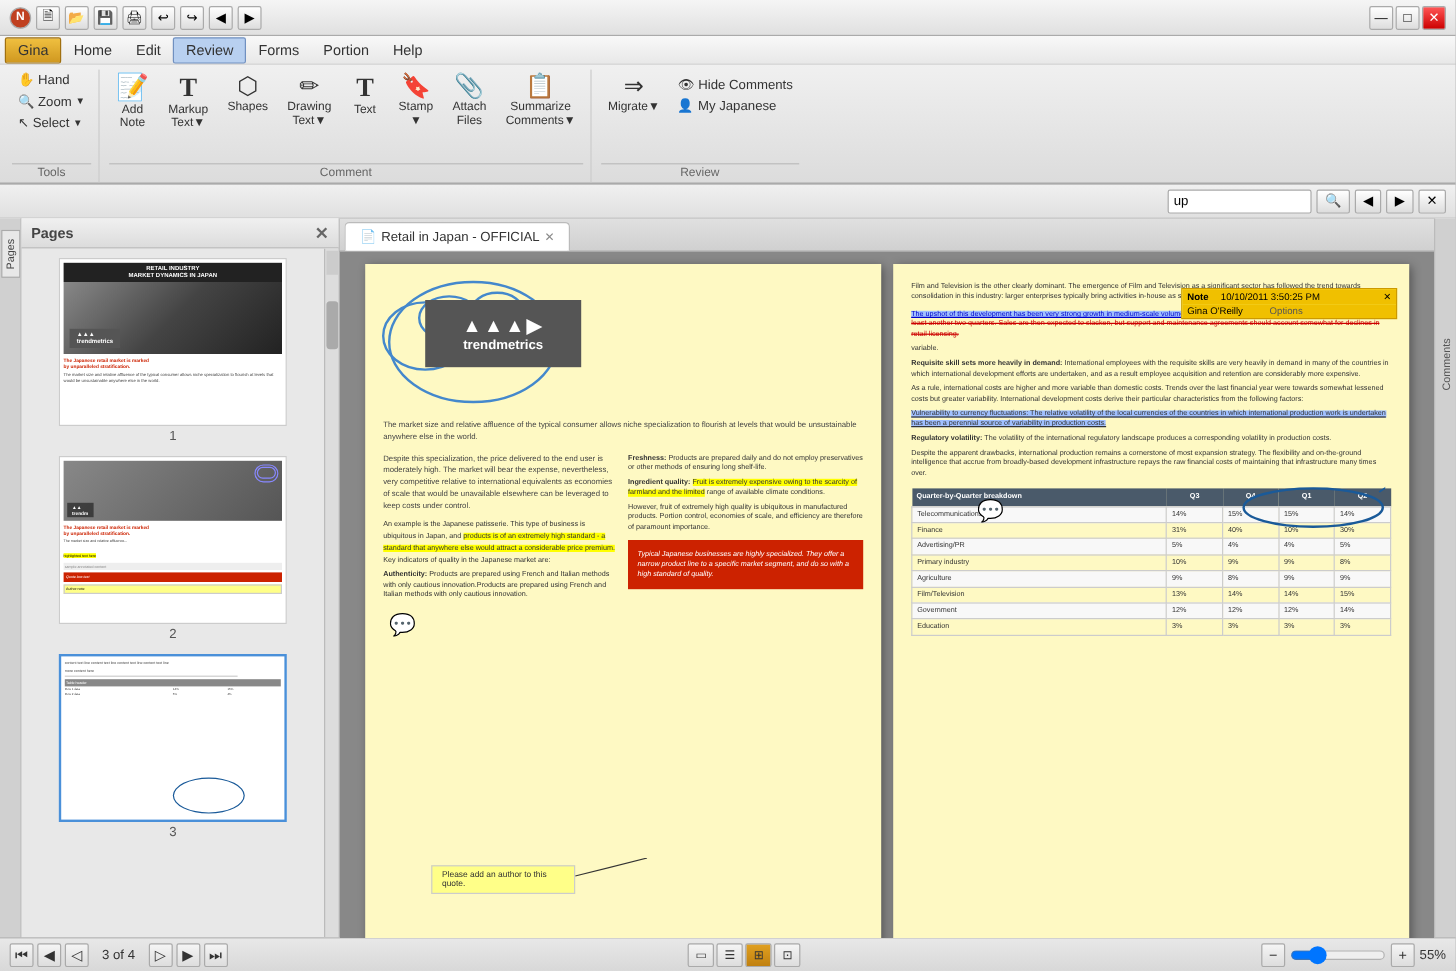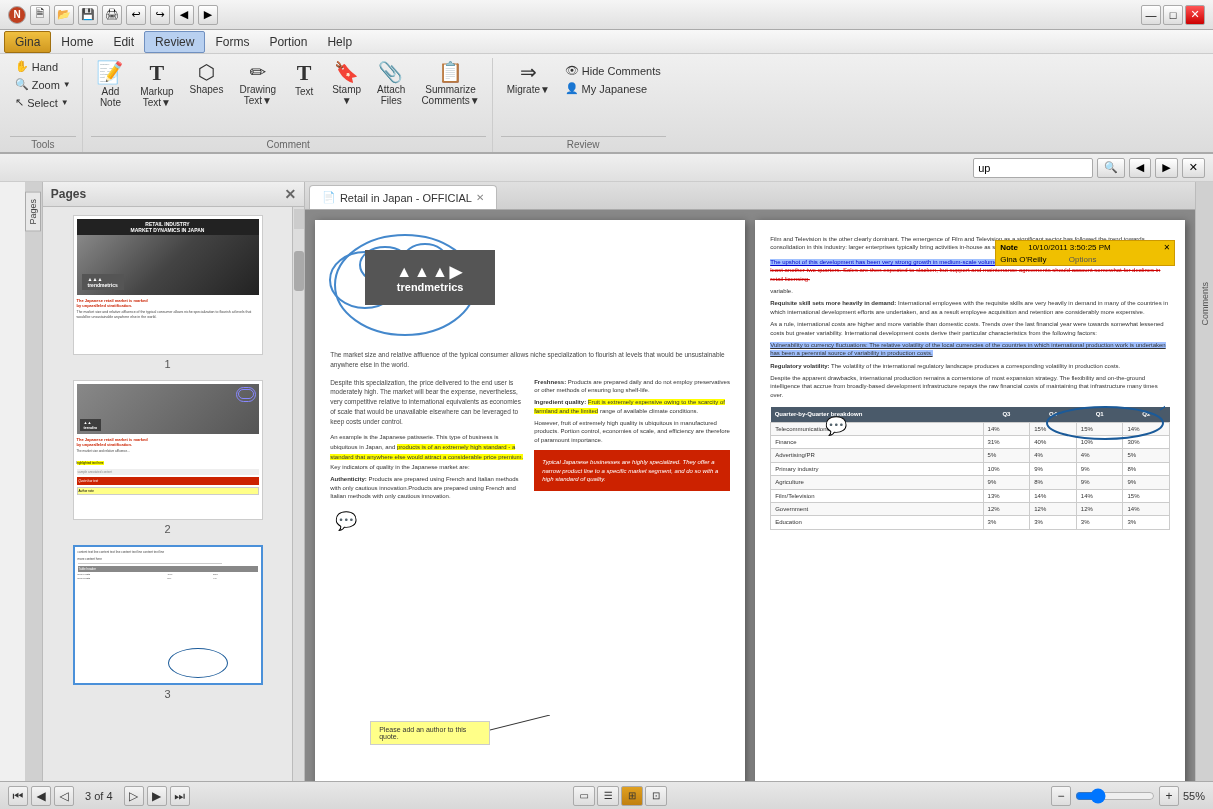--- a/index.html
+++ b/index.html
@@ -85,21 +85,20 @@
     }
     .search-btn {
       height: 20px; padding: 0 6px; background: linear-gradient(to bottom, #fff, #ddd);
       border: 1px solid #aaa; border-radius: 2px; font-size: 11px; cursor: pointer;
     }
 
     
     .main-area {
       display: flex;
       height: calc(809px - 30px - 24px - 100px - 28px - 28px);
-      margin-left: 25px;
     }
 
     
     .sidebar {
       width: 265px; background: #e8e8e8; border-right: 1px solid #bbb;
       display: flex; flex-direction: column;
     }
     .sidebar-header {
       background: linear-gradient(to bottom, #f0f0f0, #dcdcdc);
       padding: 4px 8px; font-size: 12px; font-weight: bold; color: #444;
@@ -122,21 +121,21 @@
       background: linear-gradient(to bottom, #f5f5f5, #e8e8e8);
       border: 1px solid #bbb; border-bottom: none; border-radius: 4px 4px 0 0;
       padding: 4px 12px; font-size: 11px; color: #333; cursor: pointer;
       display: flex; align-items: center; gap: 4px; height: 24px;
     }
     .doc-tab.active { background: white; }
     .doc-tab-close { font-size: 10px; color: #888; cursor: pointer; }
 
     .doc-scroll { flex: 1; overflow: auto; background: #888; display: flex; justify-content: center; padding: 10px; gap: 10px; }
     .pdf-page {
-      background: #ffffff; position: relative; overflow: hidden;
+      background: #fef9c3; position: relative; overflow: hidden;
       box-shadow: 2px 2px 8px rgba(0,0,0,0.4);
     }
     .pdf-page-left { width: 430px; min-height: 580px; }
     .pdf-page-right { width: 430px; min-height: 580px; }
 
     
     .status-bar {
       background: linear-gradient(to bottom, #e8e8e8, #d8d8d8);
       height: 28px; border-top: 1px solid #aaa;
       display: flex; align-items: center; justify-content: space-between;

